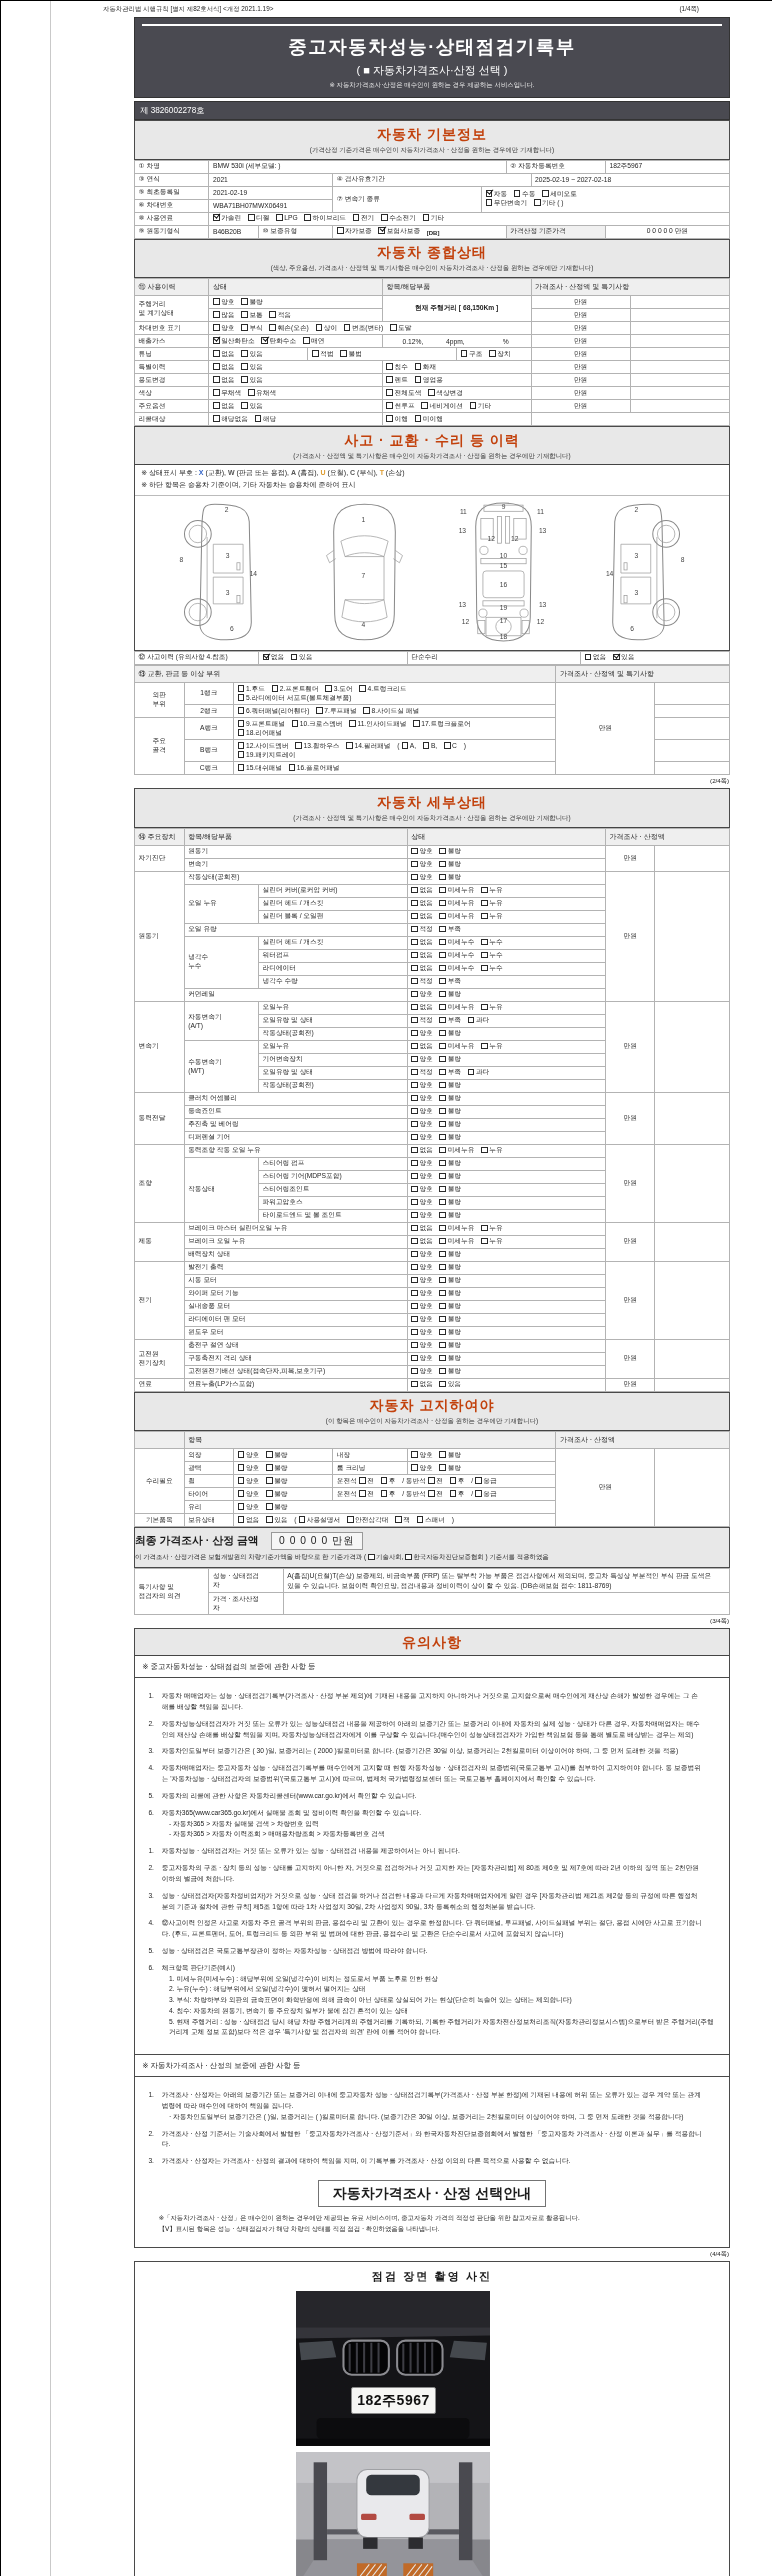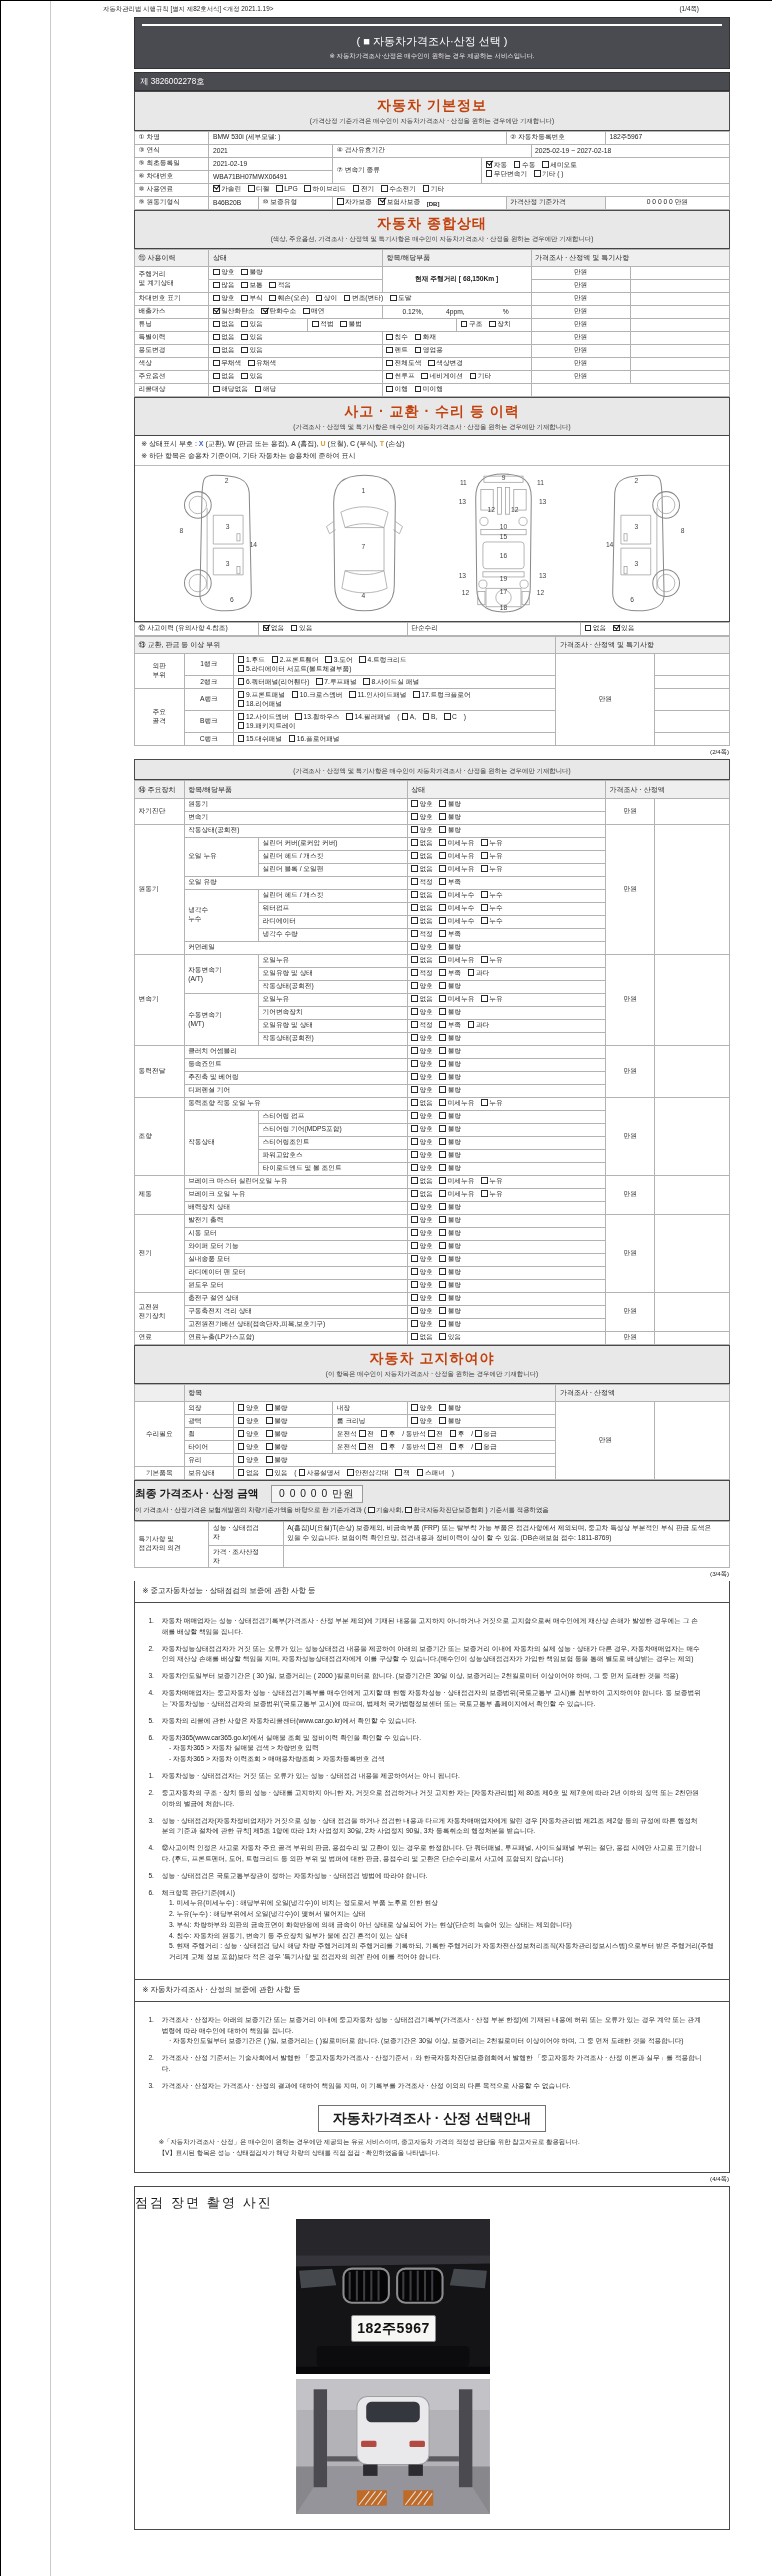--- a/index.html
+++ b/index.html
@@ -60,39 +60,40 @@
   .nboxwrap{text-align:center;margin:13.4px 0 5.2px 0;}
   .nbox{display:inline-block;border:1px solid #737373;padding:3.6px 13.4px;font-size:14px;font-weight:bold;}
   .nfoot{font-size:6.4px;line-height:1.7;margin:2.1px 13.4px;}
   
   .final{background:#e8e8e8;border:1px solid #4a4a4a;text-align:left;padding:4.1px 0 4.6px 0;}
   .final-line1{font-size:10.8px;font-weight:bold;}
   .amountbox{display:inline-block;border:0.5px solid #999;background:#f6f6f6;font-size:10.3px;font-weight:normal;padding:1px 7.2px;margin-left:9.3px;letter-spacing:1px;}
   .final-line2{font-size:6.4px;margin-top:3.1px;}
   
   .photobox{border:1px solid #4a4a4a;background:#fff;padding:4.1px 0 9.3px 0;}
-  .p-title{font-size:13px;font-weight:normal;letter-spacing:2.1px;margin:3.1px 0 7.2px 0;}
+  .p-title{text-align:center;font-size:11px;font-weight:bold;letter-spacing:2.1px;margin:3.1px 0 7.2px 0;}
   .photo{position:relative;width:194px;margin:0 auto 5.2px auto;margin-left:161px;}
   .plate{position:absolute;left:55px;top:96px;width:83px;height:25px;background:#f6f6f4;border:1px solid #8a8a8a;border-radius:2.1px;text-align:center;font-size:14px;font-weight:bold;color:#111;line-height:24px;letter-spacing:0.5px;}
 </style>
 </head>
 <body>
 
 <div class="page">
   <div class="leftrule"></div>
 
   <div class="doc">
 
     <div class="meta">
       <span class="m-left">자동차관리법 시행규칙 [별지 제82호서식] &lt;개정 2021.1.19&gt;</span>
       <span>(1/4쪽)</span>
     </div>
 
     <div class="dark-title">
       <div class="stripe"></div>
+      <div class="t-main">중고자동차성능·상태점검기록부</div>
       <div class="t-sub">( ■ 자동차가격조사·산정 선택 )</div>
       <div class="t-note">※ 자동차가격조사·산정은 매수인이 원하는 경우 제공하는 서비스입니다.</div>
     </div>
     <div class="docnum">제 3826002278호</div>
 
     <div class="band">
       <div class="b-title">자동차 기본정보</div>
       <div class="b-sub">(가격산정 기준가격은 매수인이 자동차가격조사 · 산정을 원하는 경우에만 기재합니다)</div>
     </div>
     <table class="t">
@@ -370,20 +371,21 @@
             <td colspan="2" class="ctr">C랭크</td>
             <td colspan="13"><span class="cbl"><span class="cb" data-checked="false"></span><span class="cblab">15.대쉬패널</span></span><span class="cbl"><span class="cb" data-checked="false"></span><span class="cblab">16.플로어패널</span></span></td>
             <td colspan="3"></td>
           </tr>
         </tbody>
     </table>
 
     <div class="marker">(2/4쪽)</div>
 
     <div class="band">
+      <div class="b-title">자동차 세부상태</div>
       <div class="b-sub">(가격조사 · 산정액 및 특기사항은 매수인이 자동차가격조사 · 산정을 원하는 경우에만 기재합니다)</div>
     </div>
     <table class="t">
       <colgroup>
           <col span="24" style="width:4.1666%">
         </colgroup>
       <tbody>
           <tr>
             <td colspan="2" class="hd">⑭ 주요장치</td>
             <td colspan="9" class="hd">항목/해당부품</td>
@@ -668,20 +670,23 @@
           </tr>
           <tr>
             <td colspan="3" class="lbl">가격 · 조사산정<br>자</td>
             <td colspan="18"></td>
           </tr>
         </tbody>
     </table>
 
     <div class="marker">(3/4쪽)</div>
 
+    <div class="band">
+      <div class="b-title">유의사항</div>
+    </div>
     <div class="nhead">※ 중고자동차성능 · 상태점검의 보증에 관한 사항 등</div>
     <div class="nbody">
       <div>
           <div class="nitem">
           <span class="nnum">1.</span><span class="ntext">자동차 매매업자는 성능 · 상태점검기록부(가격조사 · 산정 부분 제외)에 기재된 내용을 고지하지 아니하거나 거짓으로 고지함으로써 매수인에게 재산상 손해가 발생한 경우에는 그 손해를 배상할 책임을 집니다.</span>
           <div class="nsubs"></div>
         </div>
           <div class="nitem">
           <span class="nnum">2.</span><span class="ntext">자동차성능상태점검자가 거짓 또는 오류가 있는 성능상태점검 내용을 제공하여 아래의 보증기간 또는 보증거리 이내에 자동차의 실제 성능 · 상태가 다른 경우, 자동차매매업자는 매수인의 재산상 손해를 배상할 책임을 지며, 자동차성능상태점검자에게 이를 구상할 수 있습니다.(매수인이 성능상태점검자가 가입한 책임보험 등을 통해 별도로 배상받는 경우는 제외)</span>
           <div class="nsubs"></div>

